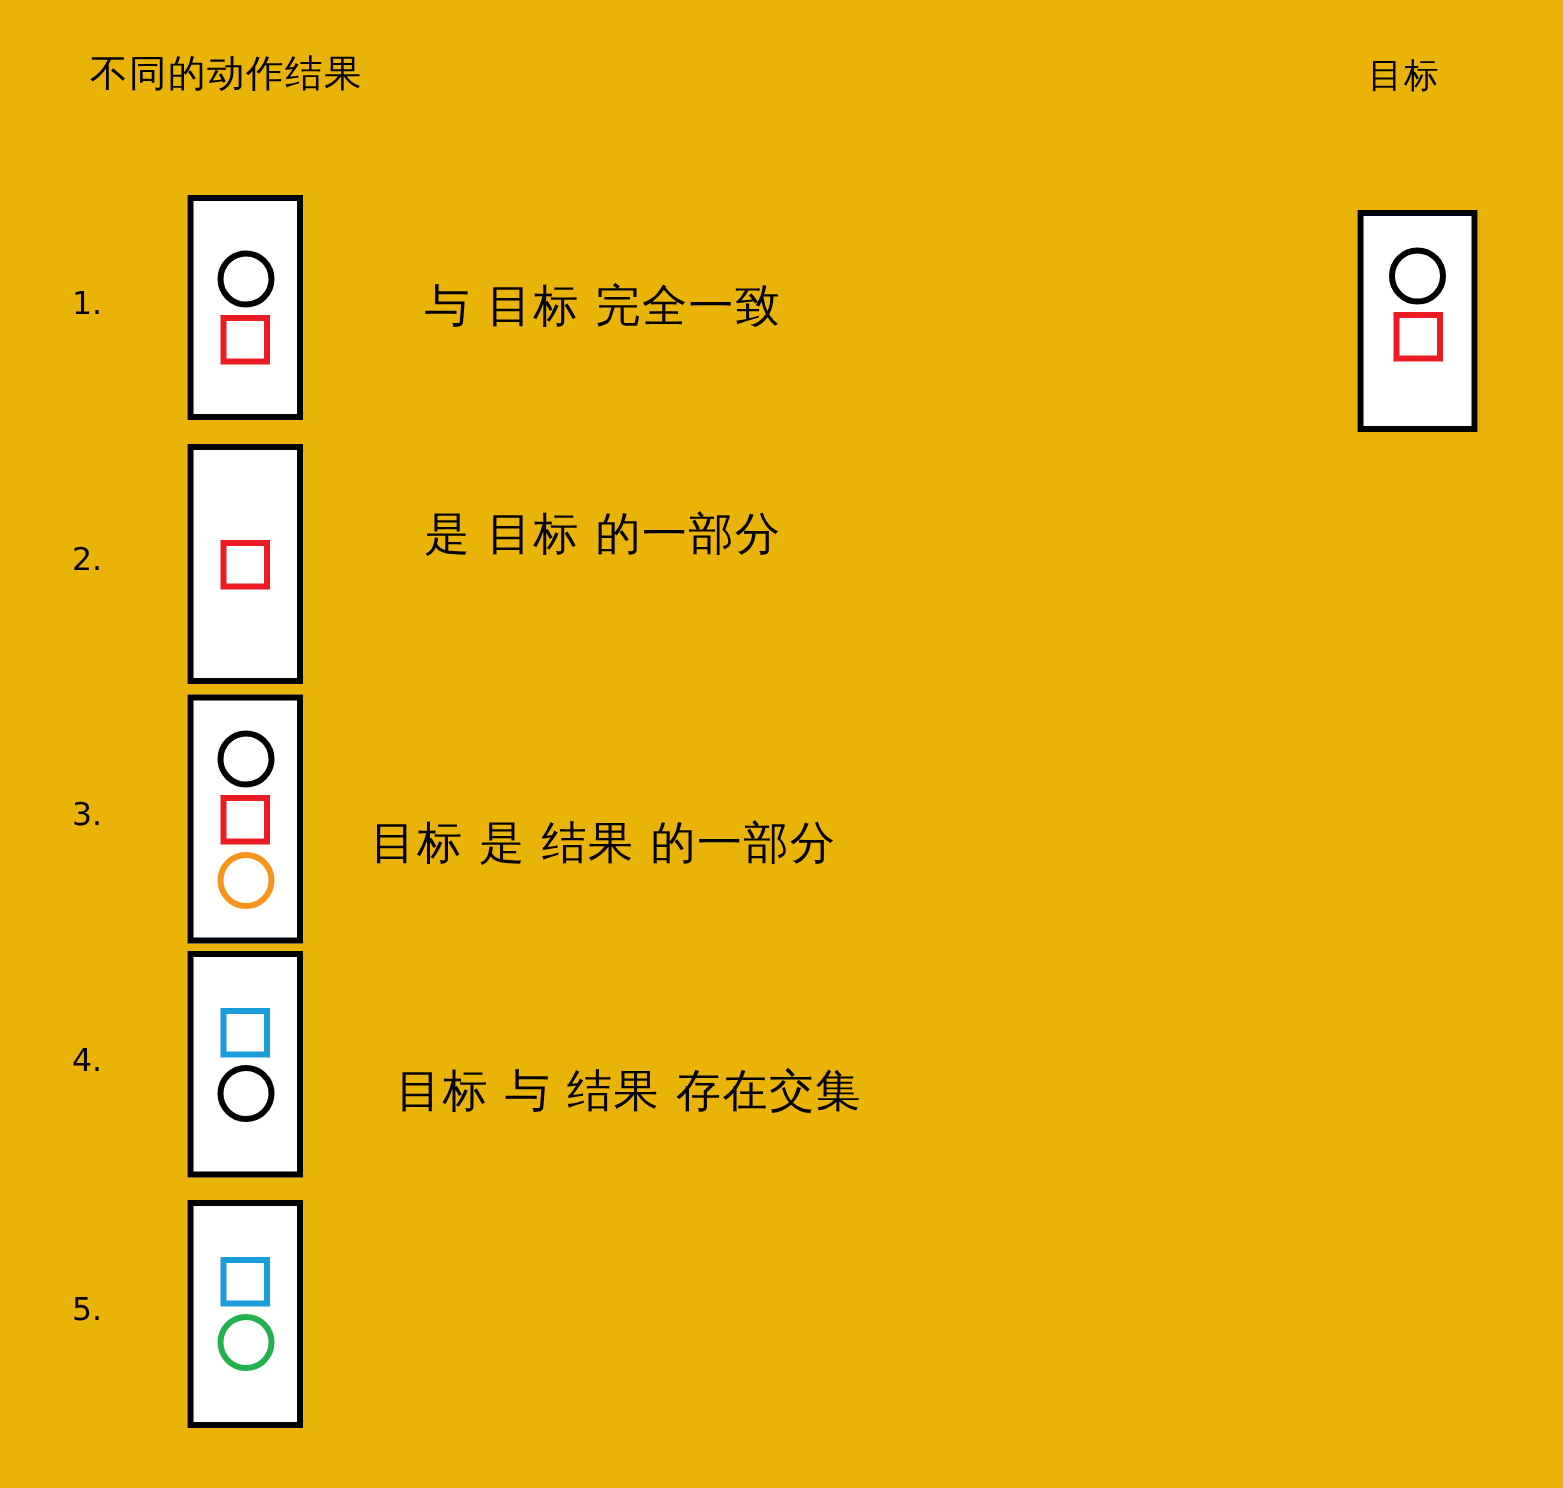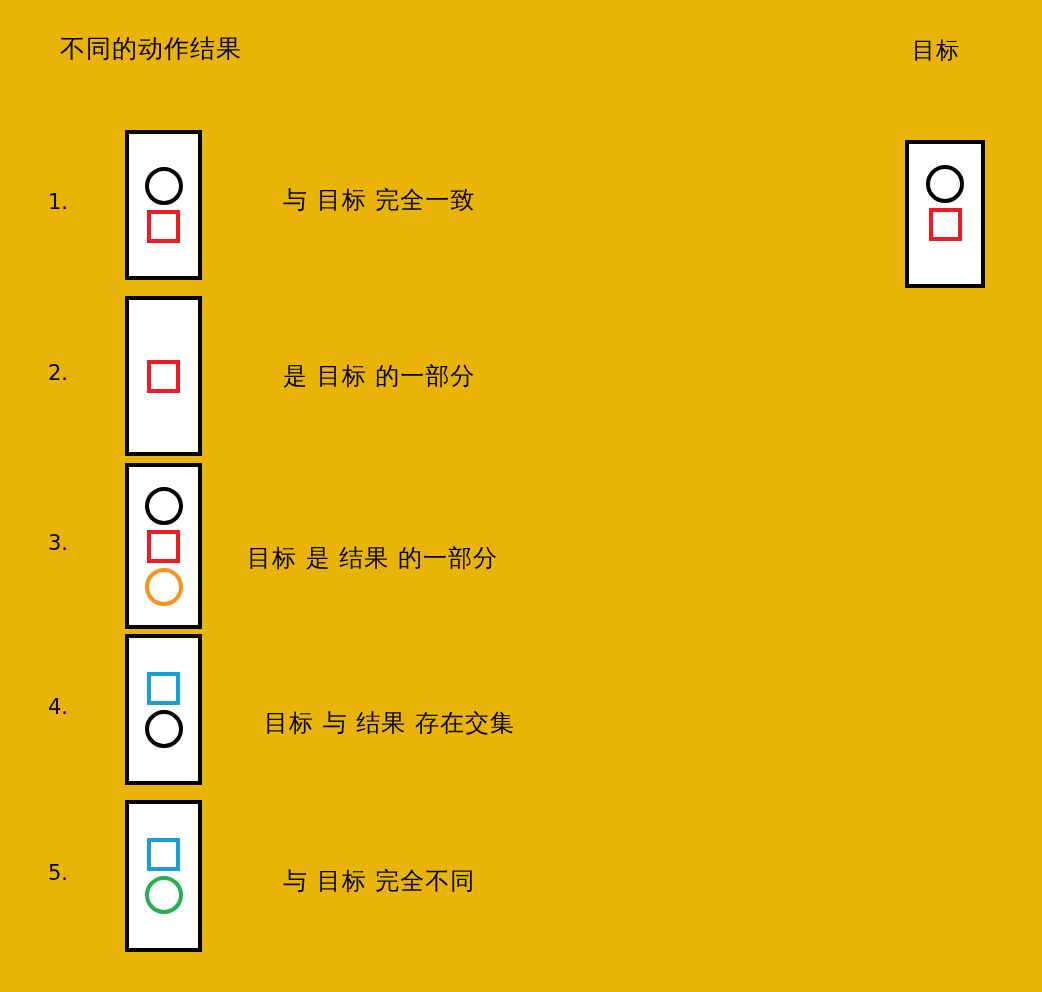--- a/index.html
+++ b/index.html
@@ -78,21 +78,21 @@
     border: 4px solid #000;
     border-radius: 50%;
   }
   .shape.square {
     width: 33px;
     height: 33px;
     border: 4px solid #000;
   }
   .row-desc {
     position: absolute;
-    font-size: 24px;
+    font-size: 30px;
     letter-spacing: 1px;
     white-space: nowrap;
   }
 </style>
 </head>
 <body>
 
 <div class="canvas">
 
   <div class="title-left">不同的动作结果</div>
@@ -104,21 +104,21 @@
           <span class="shape circle" style="border-color: rgb(0, 0, 0);"></span>
           <span class="shape square" style="border-color: rgb(237, 28, 36);"></span>
         </div>
         <div class="row-desc" style="left: 283px; top: 54px;">与 目标 完全一致</div>
       </div>
       <div class="row" style="top: 296px; height: 160px;">
         <div class="row-number" style="top: 65px;">2.</div>
         <div class="shape-box">
           <span class="shape square" style="border-color: rgb(237, 28, 36);"></span>
         </div>
-        <div class="row-desc" style="left: 283px; top: 64px;">是 目标 的一部分</div>
+        <div class="row-desc" style="left: 283px; top: 40px;">是 目标 的一部分</div>
       </div>
       <div class="row" style="top: 463px; height: 166px;">
         <div class="row-number" style="top: 68px;">3.</div>
         <div class="shape-box">
           <span class="shape circle" style="border-color: rgb(0, 0, 0);"></span>
           <span class="shape square" style="border-color: rgb(237, 28, 36);"></span>
           <span class="shape circle" style="border-color: rgb(247, 148, 29);"></span>
         </div>
         <div class="row-desc" style="left: 247px; top: 79px;">目标 是 结果 的一部分</div>
       </div>
@@ -129,21 +129,20 @@
           <span class="shape circle" style="border-color: rgb(0, 0, 0);"></span>
         </div>
         <div class="row-desc" style="left: 264px; top: 72.5px;">目标 与 结果 存在交集</div>
       </div>
       <div class="row" style="top: 800px; height: 152px;">
         <div class="row-number" style="top: 61px;">5.</div>
         <div class="shape-box">
           <span class="shape square" style="border-color: rgb(27, 157, 217);"></span>
           <span class="shape circle" style="border-color: rgb(34, 177, 76);"></span>
         </div>
-        <div class="row-desc" style="left: 283px; top: 65px;">与 目标 完全不同</div>
       </div>
     </div>
 
   <div class="title-right">目标</div>
 
   <div class="shape-box target-box" id="target-box">
       <span class="shape circle" style="border-color: rgb(0, 0, 0);"></span>
       <span class="shape square" style="border-color: rgb(237, 28, 36);"></span>
     </div>
 

